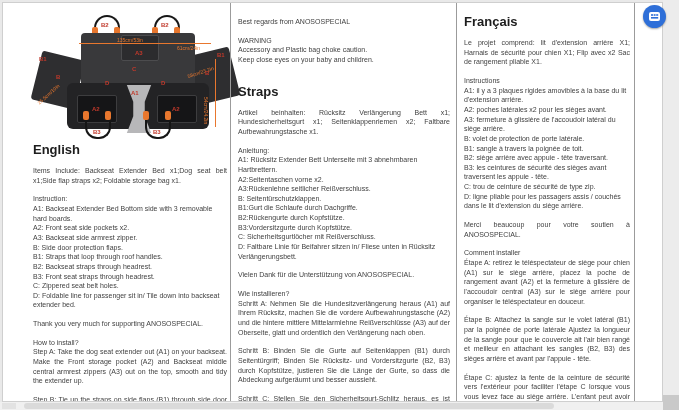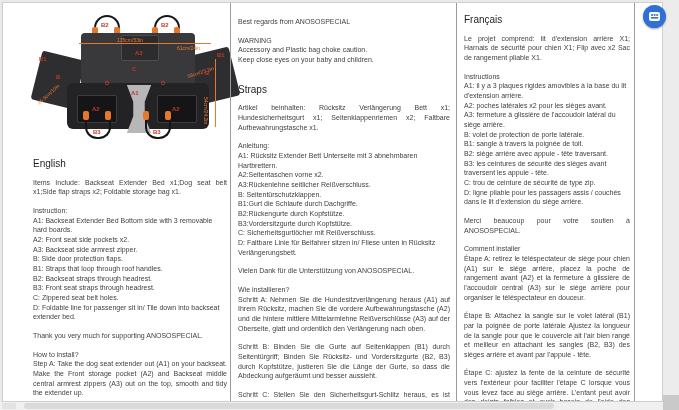--- a/index.html
+++ b/index.html
@@ -3,21 +3,21 @@
 <meta charset="utf-8">
 <style>
   * { margin:0; padding:0; box-sizing:border-box; }
   html,body { width:679px; height:410px; overflow:hidden; background:#e9e9e9;
     font-family:"Liberation Sans", sans-serif; }
   .viewport { position:relative; width:679px; height:410px; }
   .page { position:absolute; left:2px; top:2px; width:661px; height:400px;
     background:#ffffff; border:1px solid #cfcfcf; overflow:hidden; }
   .v-divider { position:absolute; top:0; bottom:0; width:1px; background:#9b9b9b; }
   .col { position:absolute; top:0; font-size:7px; line-height:1.38; color:#3f3f3f; }
-  .h1 { font-size:10px; font-weight:normal; color:#1d1d1d; margin:14px 0 7px 0; }
+  .h1 { font-size:13px; font-weight:bold; color:#1d1d1d; margin:14px 0 7px 0; }
   .p { text-align:justify; margin-bottom:9px; }
   .p.nj { text-align:left; }
   .block-gap { margin-top:9px; }
   .list-line { text-align:left; }
 
   
   .diagram { position:relative; width:186px; height:124px; margin:10px 0 2px 6px; }
   .backrest { position:absolute; left:42px; top:20px; width:114px; height:58px;
     background:#39393b; border-radius:4px; }
   .a3pocket { position:absolute; left:82px; top:22px; width:38px; height:26px;
@@ -108,21 +108,21 @@
         <div class="dlabel" style="left:93px; top:52px;">C</div>
         <div class="dlabel" style="left:66px; top:66px;">D</div>
         <div class="dlabel" style="left:122px; top:66px;">D</div>
         <div class="dlabel" style="left:92px; top:76px;">A1</div>
         <div class="dlabel" style="left:53px; top:92px;">A2</div>
         <div class="dlabel" style="left:133px; top:92px;">A2</div>
         <div class="dlabel" style="left:54px; top:115px;">B3</div>
         <div class="dlabel" style="left:114px; top:115px;">B3</div>
       </div>
 
-      <div class="h1" style="margin-top:20px;">English</div>
+      <div class="h1" style="margin-top:4px;">English</div>
       <div class="p">Items Include: Backseat Extender Bed x1;Dog seat belt x1;Side flap straps x2; Foldable storage bag x1.</div>
       <div class="list-line">Instruction:</div>
       <div class="list-line">A1: Backseat Extender Bed Bottom side with 3 removable hard boards.</div>
       <div class="list-line">A2: Front seat side pockets x2.</div>
       <div class="list-line">A3: Backseat side armrest zipper.</div>
       <div class="list-line">B: Side door protection flaps.</div>
       <div class="list-line">B1: Straps that loop through roof handles.</div>
       <div class="list-line">B2: Backseat straps through headrest.</div>
       <div class="list-line">B3: Front seat straps through headrest.</div>
       <div class="list-line">C: Zippered seat belt holes.</div>

